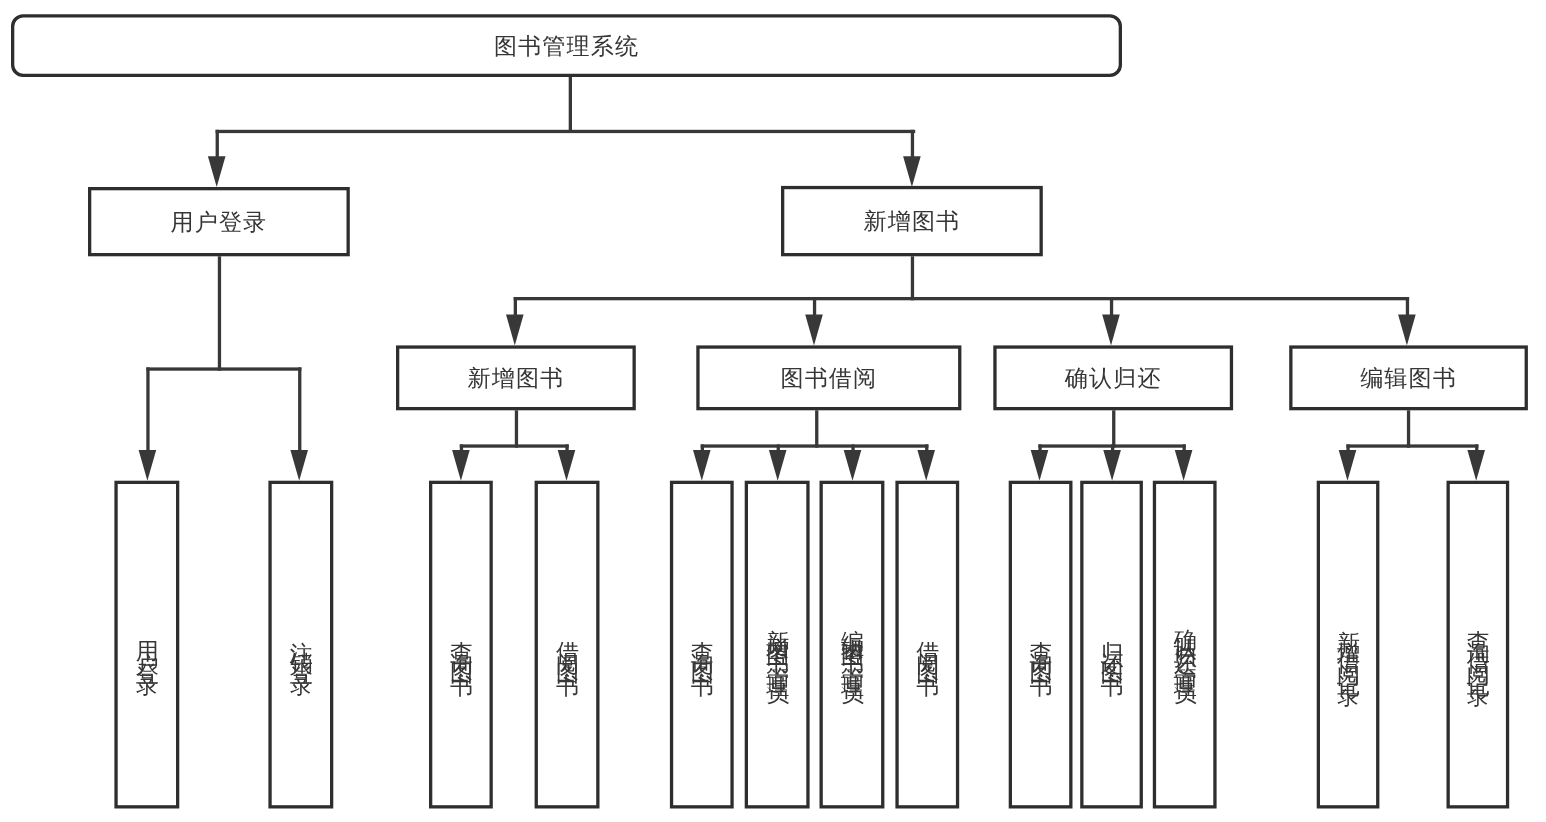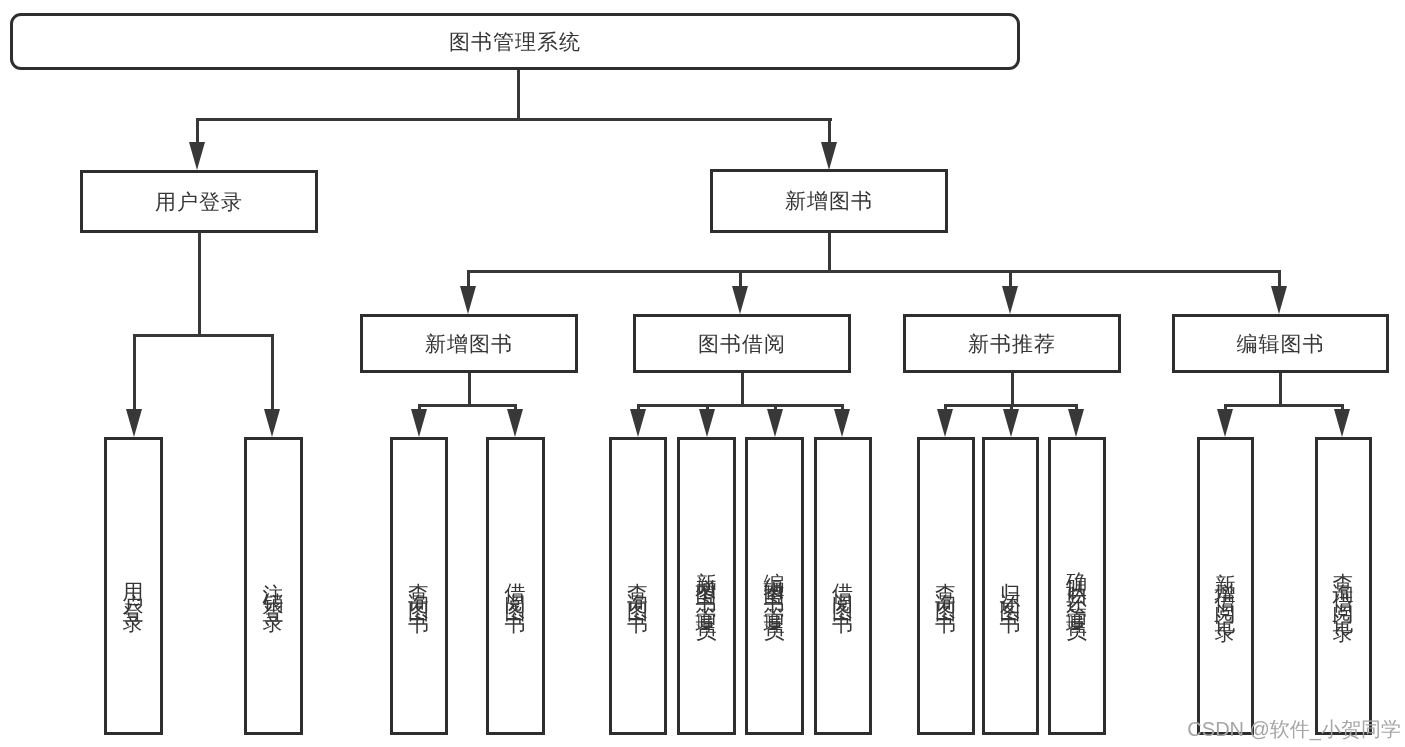--- a/index.html
+++ b/index.html
@@ -59,22 +59,22 @@
   <div class="vline" style="left:467px;top:270px;height:18px;"></div>
   <div class="arr" style="left:460px;top:286px;"></div>
   <div class="vline" style="left:739px;top:270px;height:18px;"></div>
   <div class="arr" style="left:732px;top:286px;"></div>
   <div class="vline" style="left:1009px;top:270px;height:18px;"></div>
   <div class="arr" style="left:1002px;top:286px;"></div>
   <div class="vline" style="left:1278px;top:270px;height:18px;"></div>
   <div class="arr" style="left:1271px;top:286px;"></div>
 
   <div class="box" style="left:360px;top:314px;width:218px;height:59px;">新增图书</div>
-  <div class="box" style="left:633px;top:314px;width:218px;height:59px;">图书借阅</div>
-  <div class="box" style="left:903px;top:314px;width:218px;height:59px;">新书推荐</div>
+  <div class="box" style="left:633px;top:314px;width:241px;height:59px;">图书借阅</div>
+  <div class="box" style="left:903px;top:314px;width:218px;height:59px;">确认归还</div>
   <div class="box" style="left:1172px;top:314px;width:217px;height:59px;">编辑图书</div>
 
   <div class="vline" style="left:468px;top:373px;height:34px;"></div>
   <div class="hline" style="left:418px;top:404px;width:99px;"></div>
   <div class="vline" style="left:418px;top:404px;height:8px;"></div>
   <div class="arr" style="left:411px;top:409px;"></div>
   <div class="vline" style="left:514px;top:404px;height:8px;"></div>
   <div class="arr" style="left:507px;top:409px;"></div>
 
   <div class="vline" style="left:741px;top:373px;height:34px;"></div>
@@ -115,15 +115,14 @@
   <div class="box vbox tight" style="left:745px;top:437px;width:59px;height:298px;">编辑图书（管理员）</div>
   <div class="box vbox" style="left:814px;top:437px;width:58px;height:298px;">借阅图书</div>
 
   <div class="box vbox" style="left:917px;top:437px;width:58px;height:298px;">查询图书</div>
   <div class="box vbox" style="left:982px;top:437px;width:57px;height:298px;">归还图书</div>
   <div class="box vbox tight" style="left:1048px;top:437px;width:58px;height:298px;">确认归还（管理员）</div>
 
   <div class="box vbox" style="left:1197px;top:437px;width:57px;height:298px;">新增借阅记录</div>
   <div class="box vbox" style="left:1315px;top:437px;width:57px;height:298px;">查询借阅记录</div>
 
-  <div class="watermark">CSDN @软件_小贺同学</div>
 
 </div>
 
 </body></html>

